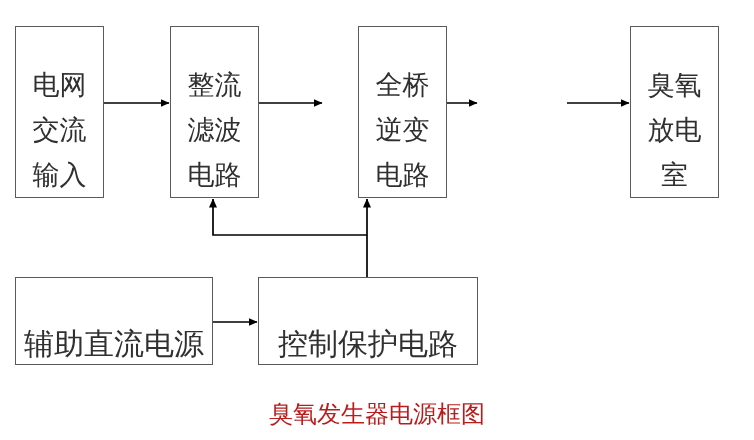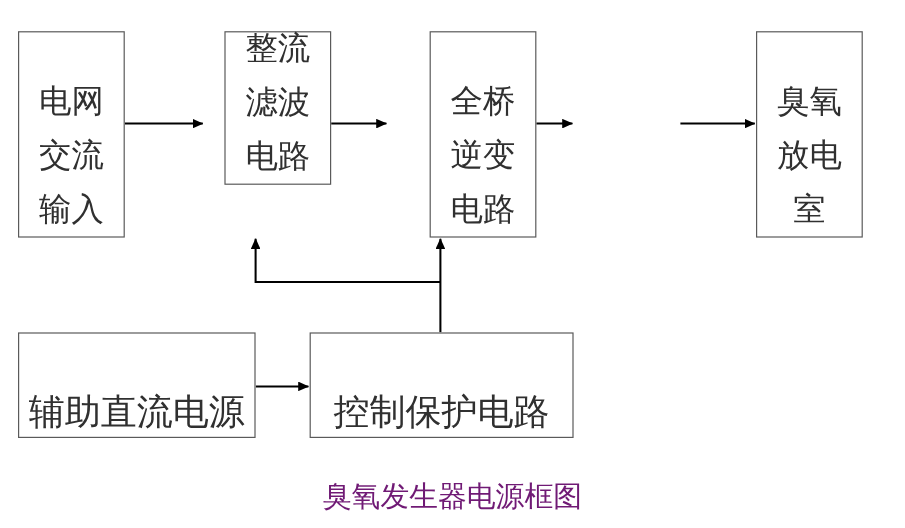--- a/index.html
+++ b/index.html
@@ -47,36 +47,36 @@
   .node-top .node-label {
     font-size: 27px;
     line-height: 45px;
   }
   
   .node-bottom .node-label {
     font-size: 30px;
     line-height: 40px;
   }
   #box-mains        { left: 15px;  top: 26px;  width: 89px;  height: 172px; }
-  #box-rectifier    { left: 170px; top: 26px;  width: 89px;  height: 128px; margin-left: 17px; }
+  #box-rectifier    { left: 170px; top: 26px;  width: 89px;  height: 172px; }
   #box-inverter     { left: 323px; top: 26px;  width: 89px;  height: 172px; margin-left: 35px; }
   #box-transformer  { left: 478px; top: 26px;  width: 89px;  height: 172px; }
   #box-discharge    { left: 630px; top: 26px;  width: 89px;  height: 172px; }
   #box-auxdc        { left: 15px;  top: 277px; width: 198px; height: 88px; }
   #box-control      { left: 258px; top: 277px; width: 220px; height: 88px; }
 
   #diagram-caption {
     position: absolute;
     left: 0;
     top: 398px;
     width: 754px;
     text-align: center;
     font-size: 24px;
     line-height: 32px;
-    color: #701a75;
+    color: #b91c1c;
     z-index: 2;
   }
 </style>
 </head>
 <body>
 
 <div id="diagram-root">
 
   <svg class="svg-layer" viewBox="0 0 754 440">
     <defs>

